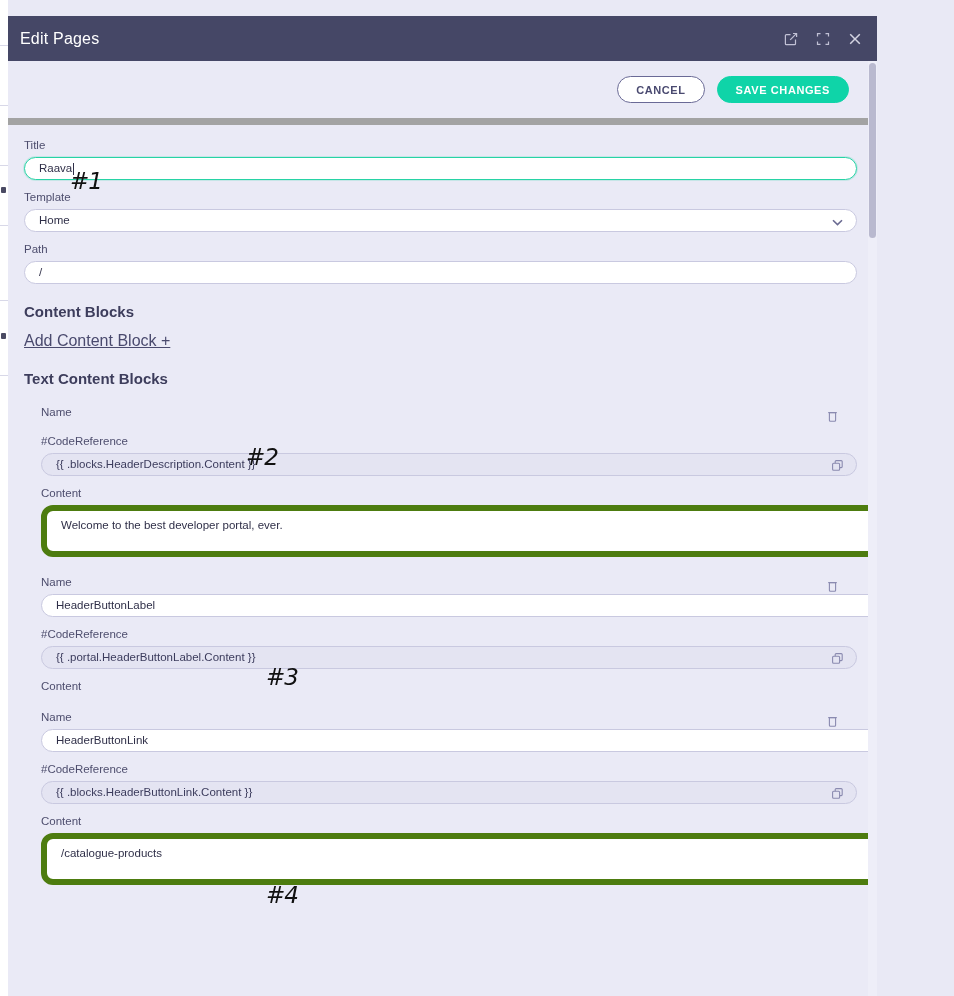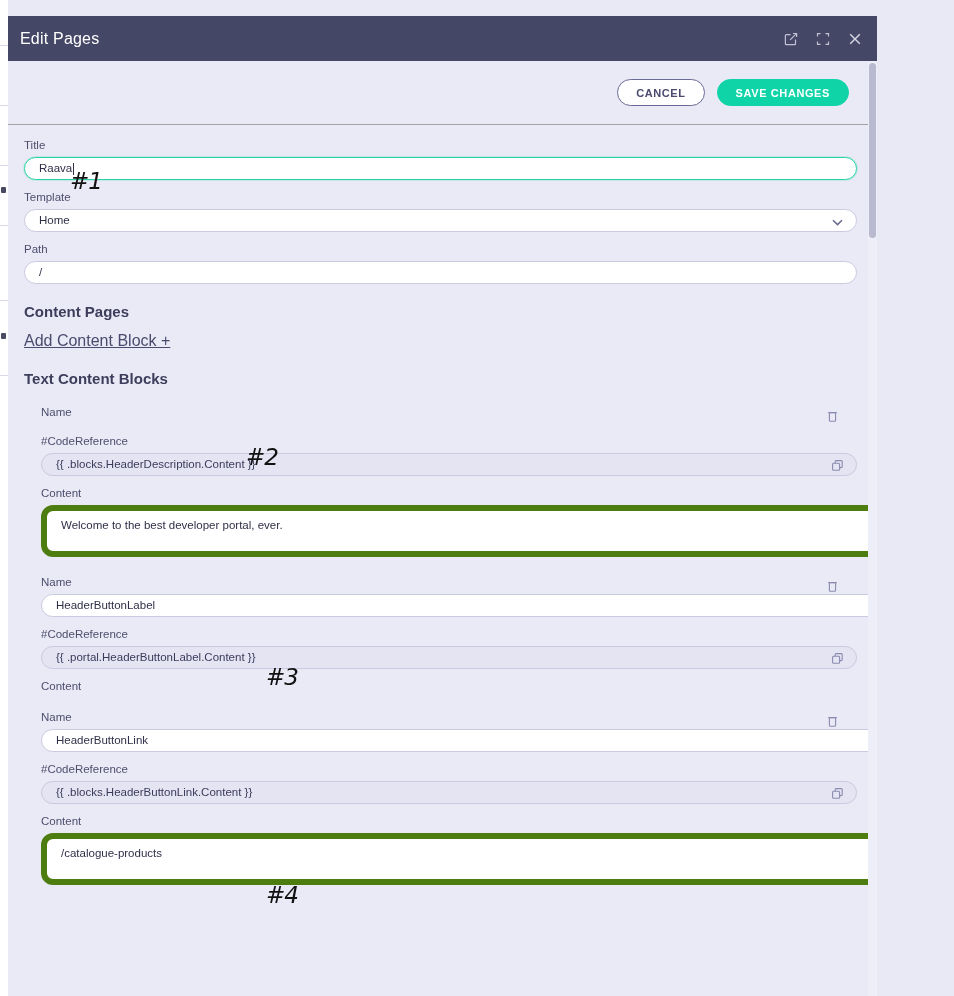--- a/index.html
+++ b/index.html
@@ -96,21 +96,21 @@
   
   .actionbar {
     position: relative;
     height: 64px;
     background: #eaeaf6;
     display: flex;
     align-items: center;
     justify-content: flex-end;
     padding-right: 28px;
     gap: 12px;
-    border-bottom: 1px solid #a3a3a3;
+    border-bottom: 7px solid #a3a3a3;
   }
   .btn {
     height: 27px;
     border-radius: 14px;
     font-size: 11px;
     font-weight: 700;
     letter-spacing: 0.6px;
     display: inline-flex;
     align-items: center;
     justify-content: center;
@@ -374,21 +374,21 @@
         </div>
       </div>
 
       
       <div class="mb-field">
         <span class="field-label">Path</span>
         <div class="input-pill">/</div>
       </div>
 
       
-      <div class="section-heading">Content Pages</div>
+      <div class="section-heading">Content Blocks</div>
       <div class="add-link">Add Content Block +</div>
       <div class="sub-heading">Text Content Blocks</div>
 
       
       <div class="block">
         <span class="block-trash">
           <svg width="13" height="13" viewBox="0 0 13 13" fill="none" stroke="#8a8ab0" stroke-width="1.1">
             <path d="M2.2 2.6h8.6"></path>
             <path d="M3.4 2.6h6.2v7.6a1 1 0 0 1-1 1H4.4a1 1 0 0 1-1-1z"></path>
           </svg>

